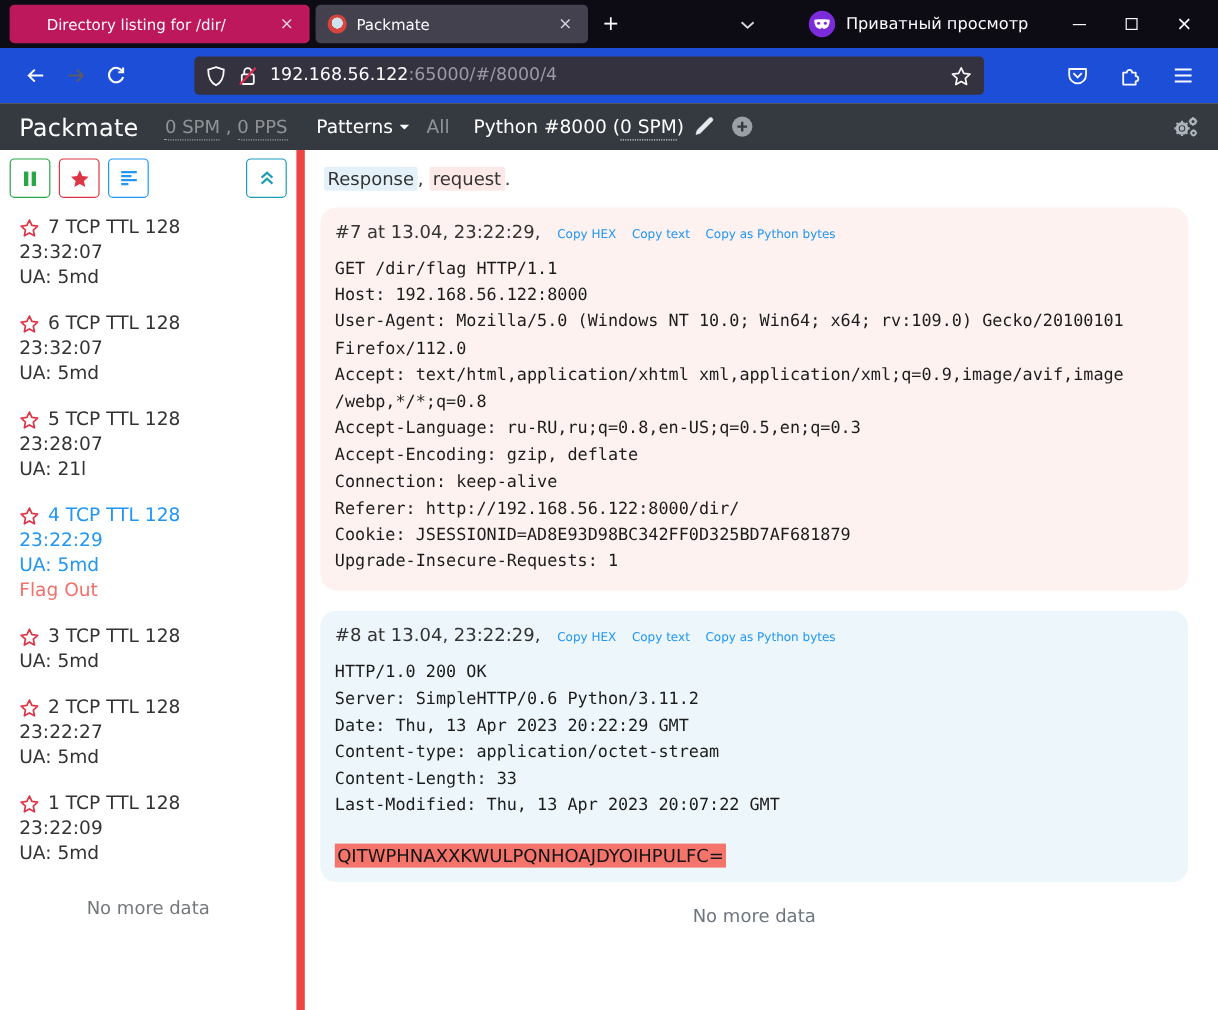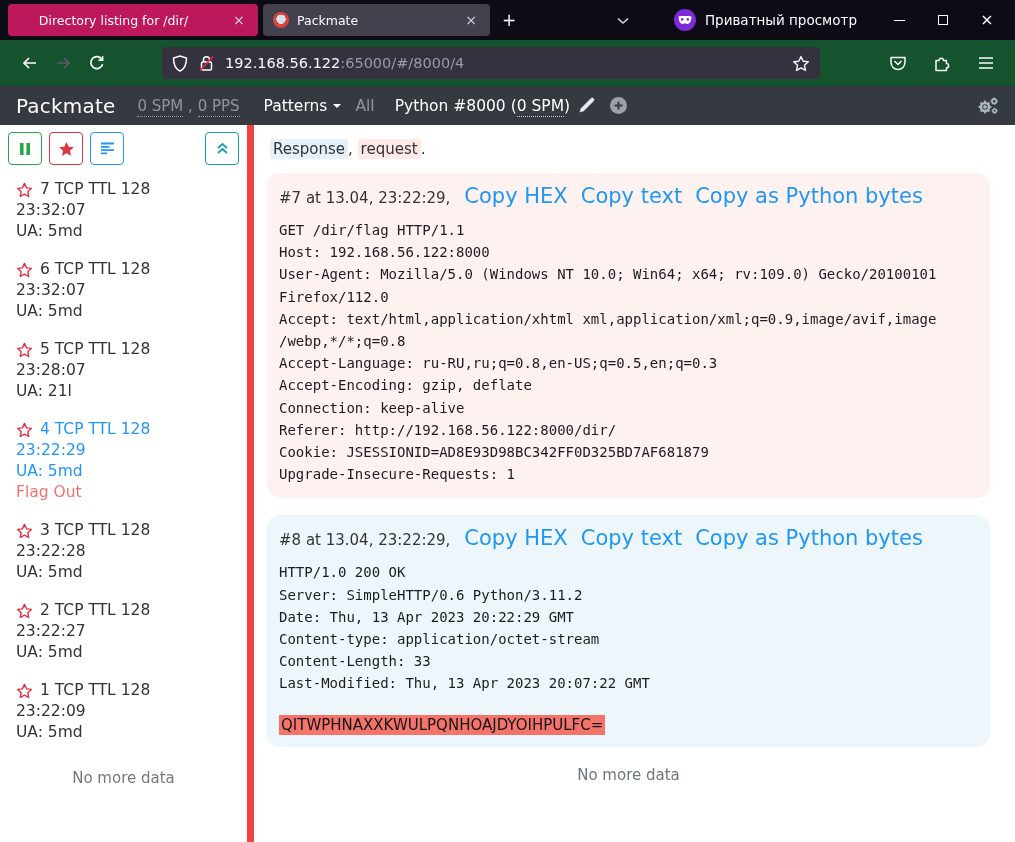--- a/index.html
+++ b/index.html
@@ -17,21 +17,21 @@
   .newtab { width:30px; height:30px; color:#fbfbfe; font-size:17px; display:flex; align-items:center; justify-content:center; margin-left:4px; }
   .tabbar-right { margin-left:auto; display:flex; align-items:center; }
   .tabs-chevron { color:#d6d5dd; margin-right:44px; display:flex; }
   .private-badge { display:flex; align-items:center; gap:9px; color:#fbfbfe; font-size:13.5px; margin-right:20px; }
   .pb-icon { width:22px; height:22px; border-radius:50%; background:#7c2bdb; display:flex; align-items:center; justify-content:center; }
   .win-btn { width:44px; height:32px; display:flex; align-items:center; justify-content:center; color:#fbfbfe; }
   .win-min-glyph { width:11px; border-top:1.4px solid #fbfbfe; display:block; }
   .win-max-glyph { width:10px; height:10px; border:1.4px solid #fbfbfe; display:block; }
   .win-close-glyph { font-size:16px; line-height:1; }
 
-  .navbar { height:46px; background:#14532d; display:flex; align-items:center; padding:0 12px; }
+  .navbar { height:46px; background:#1d4ed8; display:flex; align-items:center; padding:0 12px; }
   .nav-btn { width:34px; height:32px; display:flex; align-items:center; justify-content:center; border-radius:4px; }
   .urlbox { width:658px; height:32px; background:#34323e; border-radius:4px; display:flex; align-items:center; padding:0 10px; margin-left:48px; }
   .url-ico { display:flex; align-items:center; margin-right:10px; }
   .url-text { font-size:14.5px; color:#fbfbfe; white-space:nowrap; }
   .url-dim { color:#9b99a5; }
   .url-star { margin-left:auto; display:flex; }
   .nav-right { margin-left:auto; display:flex; align-items:center; gap:10px; }
 
   
   .appbar { height:39px; background:#343a40; display:flex; align-items:center; padding:0 16px; color:#fff; }
@@ -66,21 +66,21 @@
   .main { flex:1; padding:13px 25px 16px 13px; overflow:hidden; }
   .legend { font-size:15px; color:#333; margin:2px 0 15px 3px; }
   .chip-resp { background:#e4f1f9; padding:1px 3px; border-radius:2px; }
   .chip-req { background:#fdeae8; padding:1px 3px; border-radius:2px; }
 
   .pblock { border-radius:13px; padding:11px 12px 13px 12px; margin-bottom:17px; }
   .pblock.request { background:#fdf2f0; }
   .pblock.response { background:#edf7fb; }
   .pheader { font-size:15px; color:#333; display:flex; align-items:baseline; }
   .pnum { margin-right:14px; }
-  .plink { color:#2196f3; font-size:21px; margin-right:13px; }
+  .plink { color:#2196f3; font-size:10px; margin-right:13px; }
   .pbody { font-family:"DejaVu Sans Mono","Liberation Mono",monospace; font-size:14px; line-height:22.2px; color:#1c1c1c; white-space:pre; margin-top:11px; }
   .flagline { margin-top:21px; font-size:15px; }
   .flaghl { background:#f4746c; color:#141414; padding:1px 2px; }
   .main-nomore { text-align:center; color:#6c757d; font-size:15px; margin-top:19px; }
 
   svg { display:block; }
 </style>
 </head>
 <body>
 
@@ -292,21 +292,20 @@
       <div class="pk-flag-out">Flag Out</div>
     </div>
 
     <div class="pk-item">
       <div class="pk-line1">
           <svg width="17" height="16" viewBox="0 0 18 17">
             <path d="M9 1.5 L11.2 6.2 L16.3 6.8 L12.5 10.3 L13.5 15.4 L9 12.9 L4.5 15.4 L5.5 10.3 L1.7 6.8 L6.8 6.2 Z" fill="none" stroke="#dc3545" stroke-width="1.5" stroke-linejoin="round"></path>
           </svg>
           <span class="pk-text">3 TCP TTL 128</span>
         </div>
-      <div class="pk-text">23:22:28</div>
       <div class="pk-text">UA: 5md</div>
     </div>
 
     <div class="pk-item">
       <div class="pk-line1">
           <svg width="17" height="16" viewBox="0 0 18 17">
             <path d="M9 1.5 L11.2 6.2 L16.3 6.8 L12.5 10.3 L13.5 15.4 L9 12.9 L4.5 15.4 L5.5 10.3 L1.7 6.8 L6.8 6.2 Z" fill="none" stroke="#dc3545" stroke-width="1.5" stroke-linejoin="round"></path>
           </svg>
           <span class="pk-text">2 TCP TTL 128</span>
         </div>

